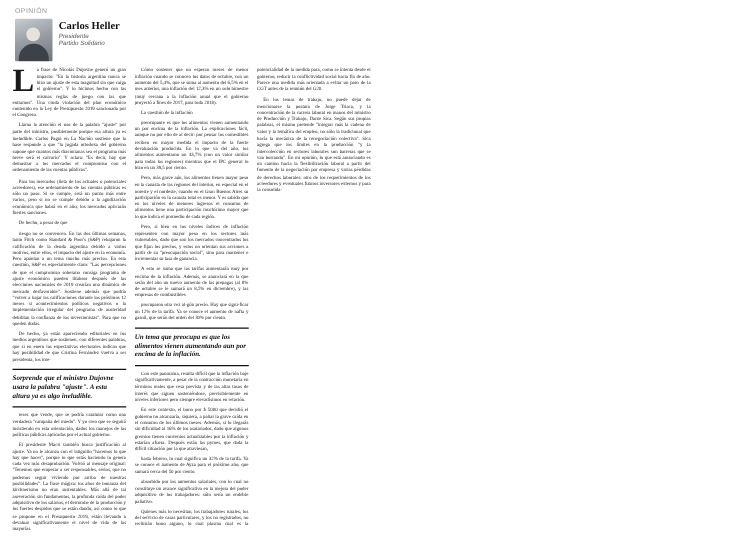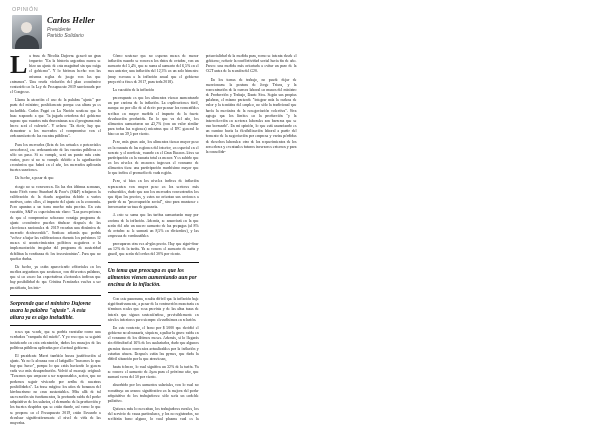--- a/index.html
+++ b/index.html
@@ -60,21 +60,20 @@
     left: 3px; bottom: 0;
   }
   .byline-text { padding-top: 1px; }
   .author-name {
     font-family: "Liberation Serif", serif;
     font-size: 8.5px;
     font-weight: bold;
     line-height: 1.05;
     color: #111;
     margin: 0 0 1px 0;
-    font-style: italic;
   }
   .author-role {
     font-family: "Liberation Sans", sans-serif;
     font-size: 5px;
     font-style: italic;
     color: #555;
     line-height: 1.25;
     margin: 0;
   }
 

